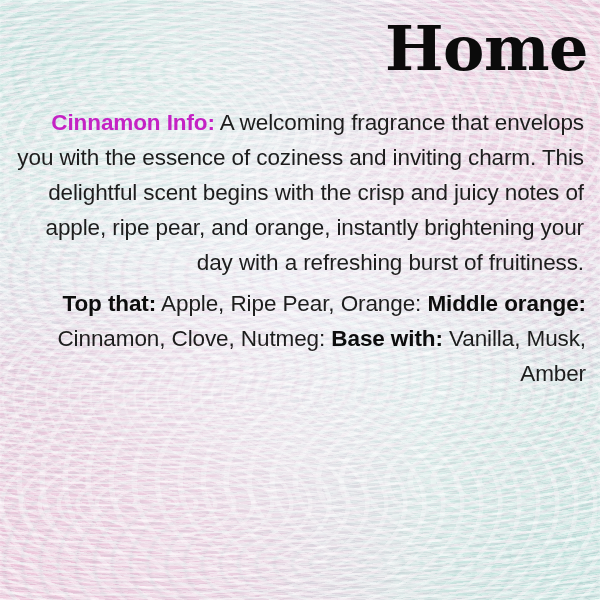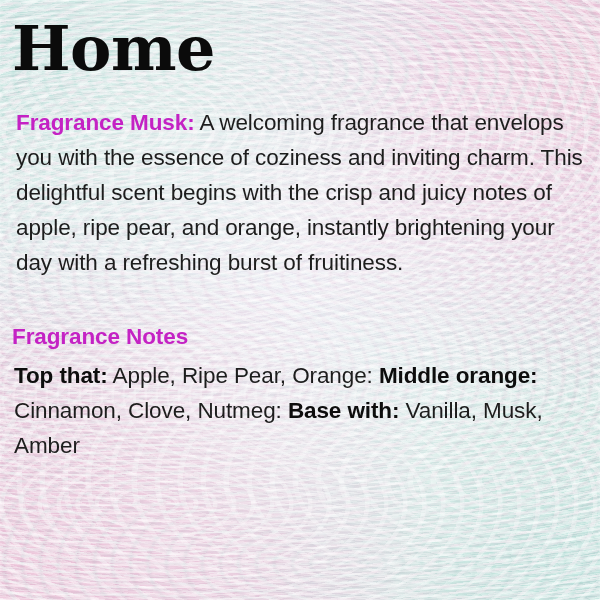--- a/index.html
+++ b/index.html
@@ -103,21 +103,21 @@
   }
 
   
   #content {
     position: relative;
     z-index: 5;
     width: 600px;
     height: 600px;
     box-sizing: border-box;
     padding: 0 12px;
-    text-align: left;
+    text-align: right;
   }
 
   #page-title {
     margin: 0;
     padding-top: 16px;
     font-family: "DejaVu Serif", "Liberation Serif", serif;
     font-weight: 700;
     font-size: 62px;
     line-height: 1.08;
     letter-spacing: -0.5px;
@@ -175,23 +175,22 @@
   <div class="bg-layer" id="bg-swirl-a"></div>
   <div class="bg-layer" id="bg-swirl-b"></div>
   <div class="bg-layer" id="bg-swirl-c"></div>
   <div class="bg-layer" id="bg-haze"></div>
 
   <div id="content">
 
     <h1 id="page-title">Home</h1>
 
     <p id="fragrance-info">
-      <span class="accent-label">Fragrance Musk:</span><span> A welcoming fragrance that envelops you with the essence of coziness and inviting charm. This delightful scent begins with the crisp and juicy notes of apple, ripe pear, and orange, instantly brightening your day with a refreshing burst of fruitiness.</span>
+      <span class="accent-label">Cinnamon Info:</span><span> A welcoming fragrance that envelops you with the essence of coziness and inviting charm. This delightful scent begins with the crisp and juicy notes of apple, ripe pear, and orange, instantly brightening your day with a refreshing burst of fruitiness.</span>
     </p>
 
-    <p id="notes-heading">Fragrance Notes</p>
 
     <p id="notes-body">
       <span class="notes-key">Top that:</span><span class="notes-val"> Apple, Ripe Pear, Orange: </span><span class="notes-key">Middle orange:</span><span class="notes-val"> Cinnamon, Clove, Nutmeg: </span><span class="notes-key">Base with:</span><span class="notes-val"> Vanilla, Musk, Amber</span>
     </p>
 
   </div>
 </div>
 
 </body></html>

